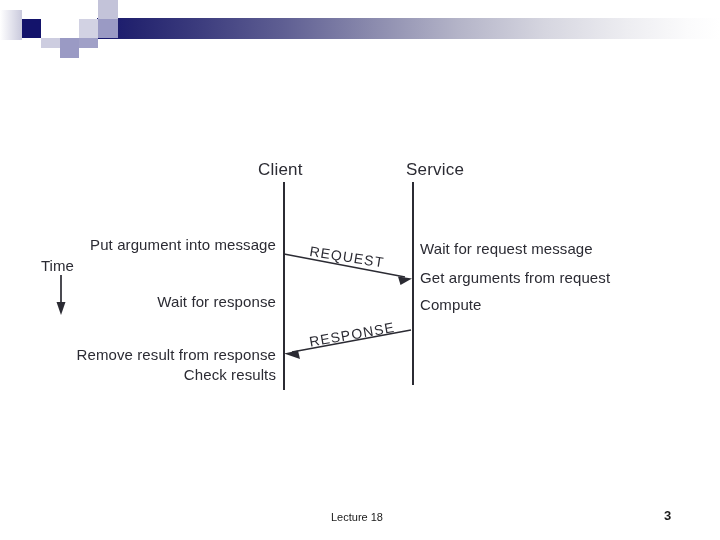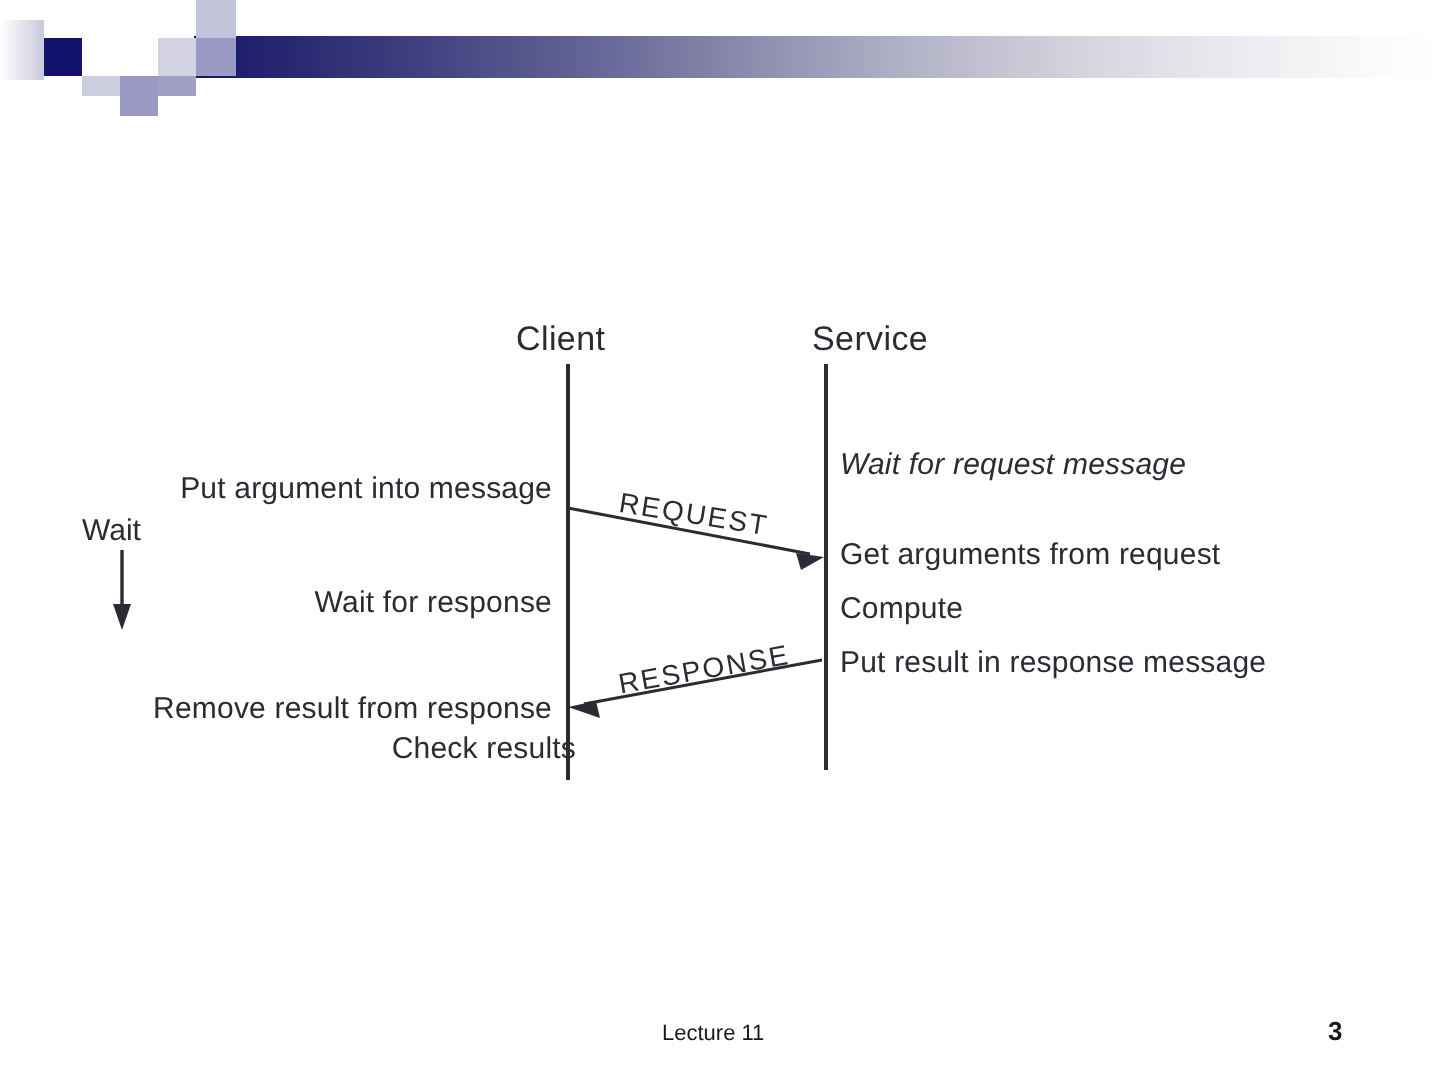--- a/index.html
+++ b/index.html
@@ -126,43 +126,42 @@
 </div>
 
 <div id="diagram">
 
   <div class="lifeline-label" style="left:258px; top:160px;">Client</div>
   <div class="lifeline-label" style="left:382px; top:160px;margin-left:24px;">Service</div>
 
   <div class="lifeline" style="left:283px; top:182px; height:208px;"></div>
   <div class="lifeline" style="left:412px; top:182px; height:203px;"></div>
 
-  <div id="time-label">Wait</div>
+  <div id="time-label">Time</div>
   <svg style="position:absolute; left:50px; top:275px;" width="24" height="42" viewBox="0 0 24 42">
     <line x1="11" y1="0" x2="11" y2="30" stroke="#2b2b33" stroke-width="1.7"></line>
     <polygon points="11,40 6.5,27 15.5,27" fill="#2b2b33"></polygon>
   </svg>
 
   <div class="step right-aligned" style="left:0px; width:276px; top:236px;">Put argument into message</div>
   <div class="step right-aligned" style="left:0px; width:276px; top:346px;">Remove result from response</div>
   <div class="step right-aligned" style="left:0px; width:276px; top:293px;">Wait for response</div>
-  <div class="step right-aligned" style="left:0px; width:276px; top:366px;padding-left:12px;">Check results</div>
+  <div class="step right-aligned" style="left:0px; width:276px; top:366px;">Check results</div>
 
-  <div class="step" style="left:420px; top:224px;font-style:italic;">Wait for request message</div>
+  <div class="step" style="left:420px; top:240px;">Wait for request message</div>
   <div class="step" style="left:420px; top:269px;text-align:center;">Get arguments from request</div>
   <div class="step" style="left:420px; top:296px;">Compute</div>
-  <div class="step" style="left:420px; top:323px;">Put result in response message</div>
 
   <svg style="position:absolute; left:0; top:0;" width="720" height="540">
 
     <line x1="284" y1="254" x2="405" y2="277" stroke="#2b2b33" stroke-width="1.5"></line>
     <polygon points="412,278.5 398,276.5 400.5,285" fill="#2b2b33"></polygon>
 
     <line x1="411" y1="330" x2="292" y2="352" stroke="#2b2b33" stroke-width="1.5"></line>
     <polygon points="284,353.5 298,350.5 300,359" fill="#2b2b33"></polygon>
   </svg>
 
   <div class="msg-label" style="left:311px; top:243px; transform:rotate(9deg); transform-origin:left top;">REQUEST</div>
   <div class="msg-label" style="left:308px; top:334px; transform:rotate(-10deg); transform-origin:left top;">RESPONSE</div>
 </div>
 
-<div class="footer-text" id="footer-lecture">Lecture 11</div>
+<div class="footer-text" id="footer-lecture">Lecture 18</div>
 <div class="footer-text" id="footer-page">3</div>
 
 </body></html>

